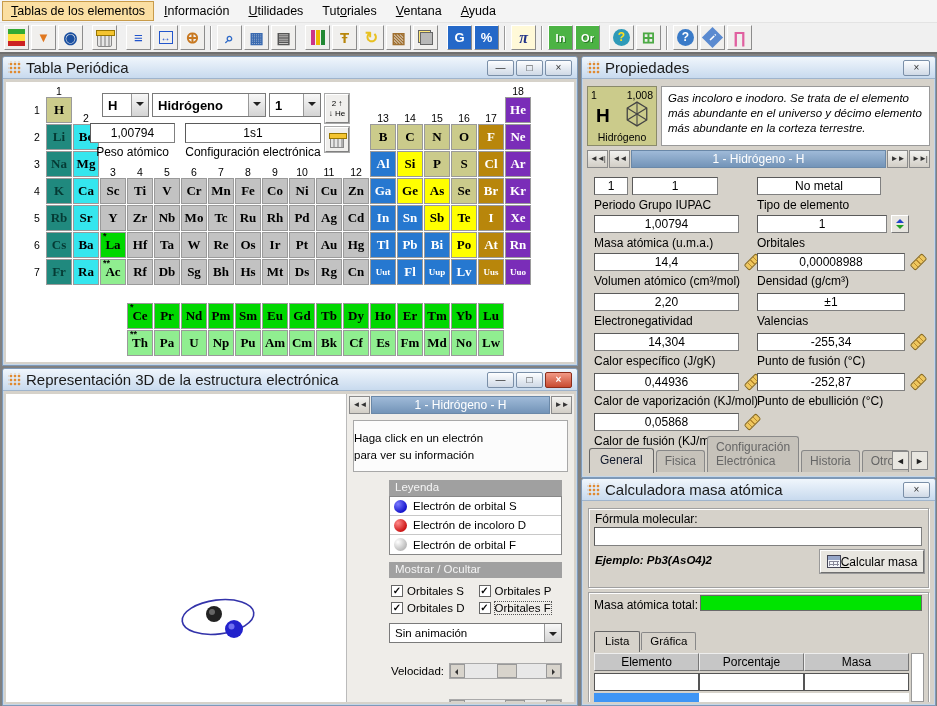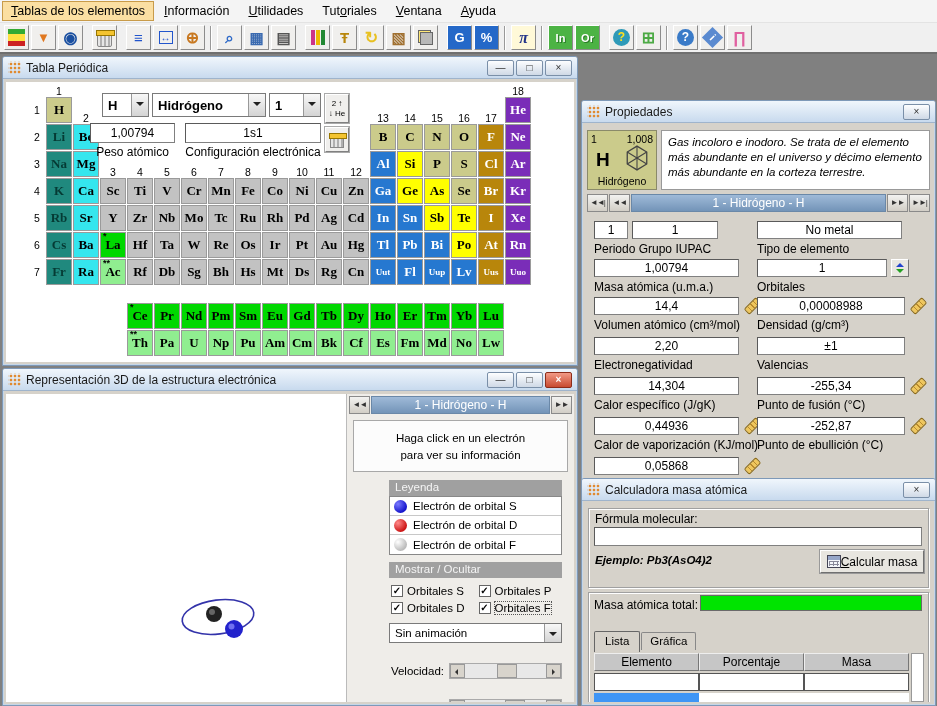--- a/index.html
+++ b/index.html
@@ -45,21 +45,21 @@
 .tbico[data-ico="faq"] .g{background:#2E9AB8;color:#FFE020;border-radius:50%;width:17px;height:17px;line-height:17px;text-align:center;font-size:12px;}
 .tbico[data-ico="plugin"] .g{color:#4CAA44;font-size:16px;}
 .tbico[data-ico="help"] .g{background:#3A7BC8;color:#fff;border-radius:50%;width:17px;height:17px;line-height:17px;text-align:center;font-size:12px;}
 .tbico[data-ico="info"] .g{background:#5A8AD0;color:#fff;width:15px;height:15px;line-height:15px;text-align:center;font-size:11px;transform:rotate(45deg);}
 .tbico[data-ico="exit"] .g{color:#E060A0;font-size:16px;}
 
 
 .mdi{position:relative;height:652px;background:#808080;}
 .win{position:absolute;background:#D6D2CA;border:1px solid #7E99B8;border-radius:3px 3px 0 0;box-shadow:0 0 0 1px #C4D6E8 inset;}
 .tbar{height:22px;display:flex;align-items:center;gap:5px;padding:0 5px;background:linear-gradient(#F0F6FC,#C8DAEE);border-bottom:1px solid #9FB4CC;border-radius:2px 2px 0 0;}
-.tbar .ttl{flex:1;font-size:12px;color:#1A1A1A;white-space:nowrap;overflow:hidden;}
+.tbar .ttl{flex:1;font-size:15px;color:#1A1A1A;white-space:nowrap;overflow:hidden;}
 .appico{width:13px;height:13px;background-image:radial-gradient(#E08A30 1.5px,rgba(0,0,0,0) 1.6px);background-size:4px 4px;background-position:1px 1px;}
 .cbtns{display:flex;gap:2px;}
 .cbtn{width:27px;height:16px;border:1px solid #7A8FA8;border-radius:2px;background:linear-gradient(#FDFEFF,#CFD9E6);font-size:10px;line-height:13px;text-align:center;color:#333;padding:0;}
 .cbtn.red{background:linear-gradient(#F29A86,#C84A30);color:#fff;border-color:#8C2C1A;font-weight:bold;}
 .client{position:absolute;left:3px;right:3px;top:25px;bottom:3px;background:#D6D2CA;overflow:hidden;}
 .client.white{background:#fff;}
 
 
 .pnumcol{position:absolute;left:24px;top:15px;display:flex;flex-direction:column;gap:1px;width:14px;}
 .pnum{height:26px;line-height:26px;text-align:center;font-size:10.5px;}
@@ -108,21 +108,21 @@
 .spin::before{content:"";position:absolute;left:4px;top:3px;border:4px solid rgba(0,0,0,0);border-bottom-color:#2244CC;border-top-width:0;}
 .spin::after{content:"";position:absolute;left:4px;bottom:3px;border:4px solid rgba(0,0,0,0);border-top-color:#22A022;border-bottom-width:0;}
 .tabs{position:absolute;display:flex;align-items:flex-end;gap:2px;}
 .tab{background:#C6C2BA;border:1px solid #888;border-bottom:none;border-radius:3px 3px 0 0;padding:3px 8px 4px;font-size:12px;color:#666;}
 .tab[data-on="1"]{background:#D6D2CA;color:#0f172a;padding:4px 10px 6px;border-color:#666;position:relative;top:1px;}
 .tababtn{width:17px;height:19px;background:#E8E6E0;border:1px solid #888;font-size:9px;padding:0;color:#222;}
 
 
 .canvas3d{position:absolute;left:0;top:0;right:228px;bottom:0;background:#fff;}
 .side3d{position:absolute;right:0;top:0;width:228px;bottom:0;background:#EFEDE9;border-left:1px solid #BBB;}
-.msgbox{position:absolute;left:6px;right:6px;top:26px;height:52px;background:#FCFCFC;border:1px solid #A8A8A8;font-size:11.5px;text-align:center;padding-top:9px;line-height:1.5;}
+.msgbox{position:absolute;left:6px;right:6px;top:26px;height:52px;background:#FCFCFC;border:1px solid #A8A8A8;font-size:11.5px;text-align:left;padding-top:9px;line-height:1.5;}
 .stack{position:absolute;left:42px;right:12px;top:86px;}
 .shdr{height:16px;background:#A0A0A0;color:#F4F4F4;font-size:11.5px;padding:1px 0 0 6px;}
 .lbox{background:#fff;border:1px solid #888;}
 .lrow{display:flex;align-items:center;gap:6px;height:19px;border-bottom:1px solid #C8C8C8;padding-left:4px;}
 .lrow:last-child{border-bottom:none;}
 .sph{width:13px;height:13px;border-radius:50%;}
 .sph0{background:radial-gradient(circle at 4px 4px,#7A7AFF,#1515CC 70%);}
 .sph1{background:radial-gradient(circle at 4px 4px,#8AE88A,#18A018 70%);}
 .sph2{background:radial-gradient(circle at 4px 4px,#FF8A8A,#CC1515 70%);}
 .sph3{background:radial-gradient(circle at 4px 4px,#FFFFFF,#BBB 70%);}
@@ -1221,21 +1221,21 @@
           </div>
         <button class="sqbtn" style="left:319px;top:12px;width:24px;height:29px;"><span>2 ↑</span><br><span>↓ He</span></button>
         <div class="fld" style="left:84px;top:41px;width:85px;height:20px;">1,00794</div>
         <div class="fld" style="left:179px;top:41px;width:136px;height:20px;">1s1</div>
         <button class="sqbtn trash2" style="left:319px;top:45px;width:24px;height:25px;"></button>
         <div class="flbl" style="left:84px;top:63px;width:85px;">Peso atómico</div>
         <div class="flbl" style="left:158px;top:63px;width:178px;">Configuración electrónica</div>
       </div>
     </div>
 
-    <div class="win" style="left:581px;top:2px;width:355px;height:422px;margin-top:44px;">
+    <div class="win" style="left:581px;top:2px;width:355px;height:422px;">
       <div class="tbar">
         <span class="appico"></span>
         <span class="ttl">Propiedades</span>
         <span class="cbtns">
             <button class="cbtn">×</button>
           </span>
       </div>
       <div class="client pf">
         <div class="card" style="left:2px;top:4px;width:70px;height:60px;">
           <span class="cn">1</span>
@@ -1257,21 +1257,21 @@
           <button class="navbtn">◄◄|</button>
           <button class="navbtn">◄◄</button>
           <div class="navbar">1 - Hidrógeno - H</div>
           <button class="navbtn">►►</button>
           <button class="navbtn">►►|</button>
         </div>
 
         <div class="fld" style="left:9px;top:95px;width:34px;">1</div>
         <div class="fld" style="left:47px;top:95px;width:86px;">1</div>
         <div class="plbl" style="left:9px;top:116px;">Periodo Grupo IUPAC</div>
-        <div class="fld" style="left:172px;top:95px;width:145px;">No metal</div>
+        <div class="fld" style="left:172px;top:95px;width:124px;">No metal</div>
         <div class="plbl" style="left:172px;top:116px;">Tipo de elemento</div>
 
         <div class="fld" style="left:9px;top:133px;width:145px;">1,00794</div>
         <div class="plbl" style="left:9px;top:154px;">Masa atómica (u.m.a.)</div>
         <div class="fld" style="left:172px;top:133px;width:130px;">1</div>
         <button class="spin" style="left:306px;top:133px;"></button>
         <div class="plbl" style="left:172px;top:154px;">Orbitales</div>
 
         <div class="fld" style="left:9px;top:171px;width:145px;">14,4</div>
         <span class="ruler" style="left:159px;top:176px;"></span>
@@ -1344,21 +1344,21 @@
           <div class="msgbox"><span>Haga click en un electrón</span><br><span>para ver su información</span></div>
           <div class="stack">
             <div class="shdr">Leyenda</div>
             <div class="lbox">
               <div class="lrow">
                   <span class="sph sph0"></span>
                   <span class="lt">Electrón de orbital S</span>
                 </div>
               <div class="lrow">
                   <span class="sph sph2"></span>
-                  <span class="lt">Electrón de orbital D</span>
+                  <span class="lt">Electrón de incoloro D</span>
                 </div>
               <div class="lrow">
                   <span class="sph sph3"></span>
                   <span class="lt">Electrón de orbital F</span>
                 </div>
             </div>
             <div style="height:7px;"></div>
             <div class="shdr">Mostrar / Ocultar</div>
             <div class="cbgrid">
 

